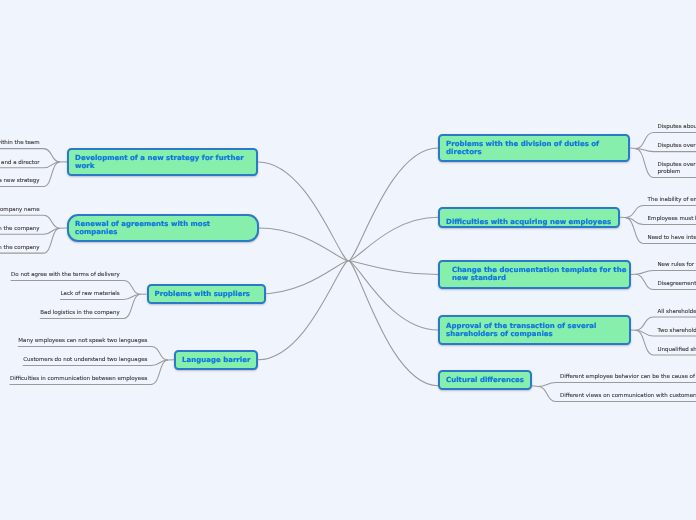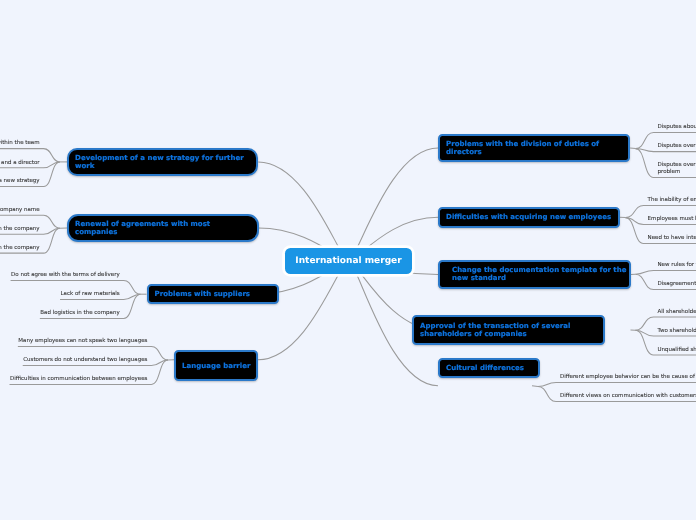--- a/index.html
+++ b/index.html
@@ -4,21 +4,21 @@
 <style>
   html,body{margin:0;padding:0;}
   body{width:696px;height:520px;overflow:hidden;background:#f0f4fd;
        font-family:"DejaVu Sans",sans-serif;text-rendering:geometricPrecision;}
   #stage{position:relative;width:696px;height:520px;opacity:0.9999;}
   svg.links{position:absolute;left:0;top:0;width:696px;height:520px;overflow:visible;}
   svg.links path{fill:none;stroke:#9a9a9a;stroke-width:1.05;}
   .node{position:absolute;box-sizing:border-box;display:flex;align-items:center;}
   .central{background:#1a95e5;border-radius:5.5px;color:#fff;font-size:9px;font-weight:bold;
            justify-content:center;letter-spacing:0;box-shadow:0 0 0 2.8px #ffffff;}
-  .branch{background:#000000;border:2px solid #2b79c9;border-radius:4.5px;color:#0e74e0;
+  .branch{background:#86efac;border:2px solid #2b79c9;border-radius:4.5px;color:#0e74e0;
           font-size:7px;font-weight:bold;line-height:8px;padding:0 6.1px;-webkit-text-stroke:0.2px #0e74e0;white-space:pre;
           box-shadow:0 1px 2px rgba(0,0,0,0.22);}
   .branch > span{display:block;width:100%;}
   .leaf{position:absolute;font-size:5.5px;color:#333333;-webkit-text-stroke:0.08px #333;line-height:7px;white-space:nowrap;}
   .lleft{text-align:right;}
   .lright{text-align:left;}
   .leaf.wrap{white-space:normal;}
 </style>
 </head>
 <body>
@@ -62,55 +62,52 @@
 <path class="leaf" d="M635.40,274.20 C645.36,274.20 643.54,270.50 653.50,270.50 L754.48,270.50"></path>
 <path class="leaf" d="M635.40,274.20 C645.36,274.20 643.54,289.50 653.50,289.50 L767.73,289.50"></path>
 <path class="stub" d="M630.5,330.0 L635.4,330.2"></path>
 <path class="leaf" d="M635.40,330.20 C645.36,330.20 643.54,317.00 653.50,317.00 L786.19,317.00"></path>
 <path class="leaf" d="M635.40,330.20 C645.36,330.20 643.54,336.00 653.50,336.00 L742.58,336.00"></path>
 <path class="leaf" d="M635.40,330.20 C645.36,330.20 643.54,355.00 653.50,355.00 L771.56,355.00"></path>
 <path class="stub" d="M532.0,385.7 L538.0,386.4"></path>
 <path class="leaf" d="M538.00,386.40 C547.90,386.40 546.10,382.50 556.00,382.50 L717.14,382.50"></path>
 <path class="leaf" d="M538.00,386.40 C547.90,386.40 546.10,401.50 556.00,401.50 L698.70,401.50"></path>
 </svg>
-<div class="node central" style="left:285px;top:247.5px;width:127px;height:26.5px;">
-      <span>International merger</span>
-    </div>
-<div class="node branch left" style="left:67.0px;top:147.5px;width:191.2px;height:28.8px;border-radius:10px;"><span>Development of a new strategy for further
+<div class="node branch left" style="left:67.0px;top:147.5px;width:191.2px;height:28.8px;"><span>Development of a new strategy for further
 work</span></div>
 <div class="leaf lleft" style="left:-360.4px;width:400px;bottom:372.6px;">Lack of understanding within the team</div>
 <div class="leaf lleft" style="left:-360.4px;width:400px;bottom:353.5px;">Disputes between a manager and a director</div>
 <div class="leaf lleft" style="left:-360.4px;width:400px;bottom:334.7px;">It is difficult to develop a new strategy</div>
 <div class="node branch left" style="left:67.0px;top:214.0px;width:191.5px;height:27.8px;border-radius:11px;"><span>Renewal of agreements with most
 companies</span></div>
 <div class="leaf lleft" style="left:-360.4px;width:400px;bottom:305.9px;">Change of the company name</div>
 <div class="leaf lleft" style="left:-360.4px;width:400px;bottom:286.9px;">New rules for working with the company</div>
 <div class="leaf lleft" style="left:-360.4px;width:400px;bottom:268.1px;">New conditions for working with the company</div>
-<div class="node branch left" style="left:146.5px;top:284.3px;width:132px;height:19.8px;"><span>Problems with suppliers</span></div>
+<div class="node branch left" style="left:146.5px;top:284.3px;width:119px;height:19.8px;"><span>Problems with suppliers</span></div>
 <div class="leaf lleft" style="left:-280.3px;width:400px;bottom:240.8px;">Do not agree with the terms of delivery</div>
 <div class="leaf lleft" style="left:-280.3px;width:400px;bottom:221.8px;">Lack of raw materials</div>
 <div class="leaf lleft" style="left:-280.3px;width:400px;bottom:202.8px;">Bad logistics in the company</div>
-<div class="node branch left" style="left:174.0px;top:350.0px;width:84.0px;height:31px;"><span>Language barrier</span></div>
+<div class="node branch left" style="left:174.0px;top:350.0px;width:84.0px;height:20px;"><span>Language barrier</span></div>
 <div class="leaf lleft" style="left:-252.6px;width:400px;bottom:174.8px;">Many employees can not speak two languages</div>
 <div class="leaf lleft" style="left:-252.6px;width:400px;bottom:155.8px;">Customers do not understand two languages</div>
 <div class="leaf lleft" style="left:-252.6px;width:400px;bottom:136.8px;">Difficulties in communication between employees</div>
 <div class="node branch right" style="left:438.0px;top:134.0px;width:192.1px;height:28.0px;"><span>Problems with the division of duties of
 directors</span></div>
 <div class="leaf lright" style="left:657.6px;width:400px;bottom:388.7px;">Disputes about the management of the company</div>
 <div class="leaf lright" style="left:657.6px;width:400px;bottom:369.6px;">Disputes over the distribution of profits</div>
 <div class="leaf lright wrap" style="left:657.6px;width:106px;bottom:343.7px;">Disputes over the solution of the problem</div>
-<div class="node branch right" style="left:438.0px;top:207.0px;width:181.7px;height:20.6px;"><span>Difficulties with acquiring new employees</span></div>
+<div class="node branch right" style="left:438.0px;top:207.0px;width:181.7px;height:20.6px;align-items:flex-end;"><span>Difficulties with acquiring new employees</span></div>
 <div class="leaf lright" style="left:647.6px;width:400px;bottom:315.7px;">The inability of employees to work in a team</div>
 <div class="leaf lright" style="left:647.6px;width:400px;bottom:296.7px;">Employees must know two languages</div>
 <div class="leaf lright" style="left:647.6px;width:400px;bottom:277.7px;">Need to have international experience</div>
 <div class="node branch right" style="left:438.0px;top:260.0px;width:192.5px;height:28.8px;padding-left:12px;"><span>Change the documentation template for the
 new standard</span></div>
 <div class="leaf lright" style="left:657.5px;width:400px;bottom:250.7px;">New rules for filling out documents</div>
 <div class="leaf lright" style="left:657.5px;width:400px;bottom:231.7px;">Disagreements about the new template</div>
-<div class="node branch right" style="left:412px;top:315.0px;width:192.5px;height:30.0px;"><span>Approval of the transaction of several
+<div class="node branch right" style="left:438.0px;top:315.0px;width:192.5px;height:30.0px;"><span>Approval of the transaction of several
 shareholders of companies</span></div>
 <div class="leaf lright" style="left:657.5px;width:400px;bottom:204.2px;">All shareholders must agree to the transaction</div>
 <div class="leaf lright" style="left:657.5px;width:400px;bottom:185.2px;">Two shareholders do not agree</div>
 <div class="leaf lright" style="left:657.5px;width:400px;bottom:166.2px;">Unqualified shareholders of the company</div>
-<div class="node branch right" style="left:438.0px;top:358px;width:102px;height:19.8px;"><span>Cultural differences</span></div>
+<div class="node branch right" style="left:438.0px;top:370px;width:94.0px;height:19.8px;"><span>Cultural differences</span></div>
 <div class="leaf lright" style="left:560.0px;width:400px;bottom:138.7px;">Different employee behavior can be the cause of conflict</div>
 <div class="leaf lright" style="left:560.0px;width:400px;bottom:119.7px;">Different views on communication with customers</div>
 </div>
 
 </body></html>

